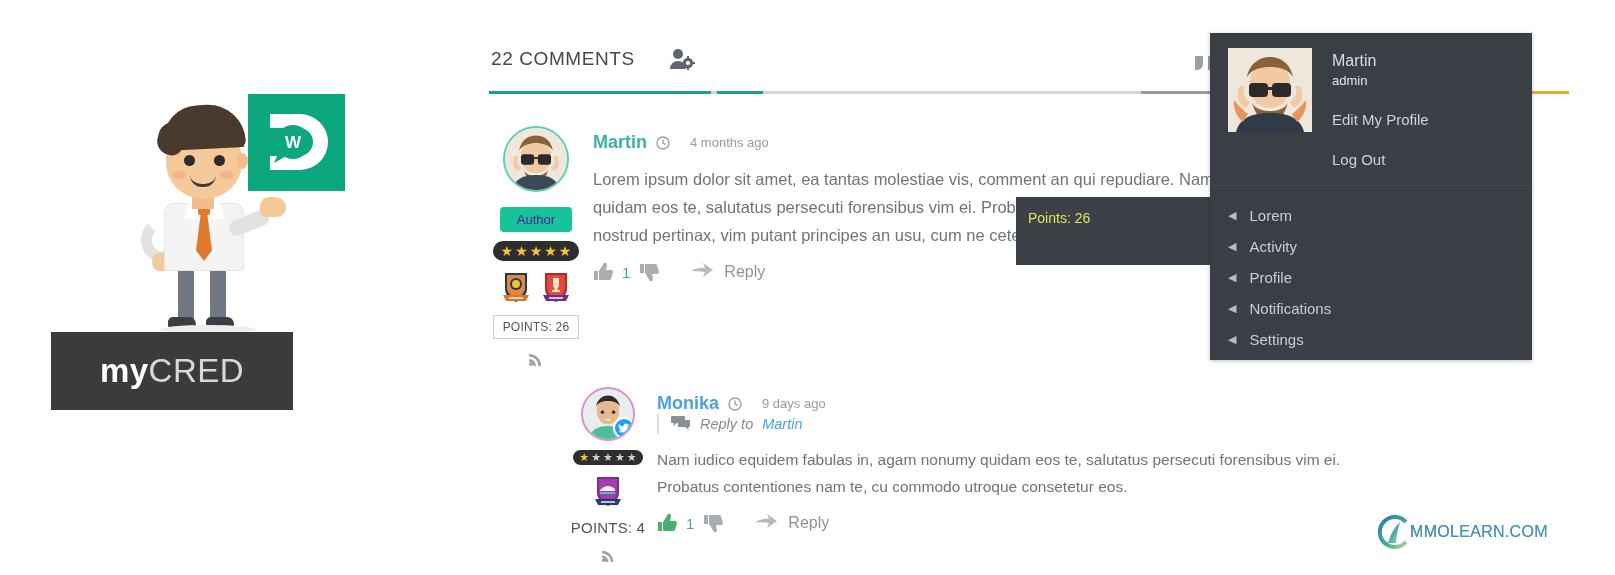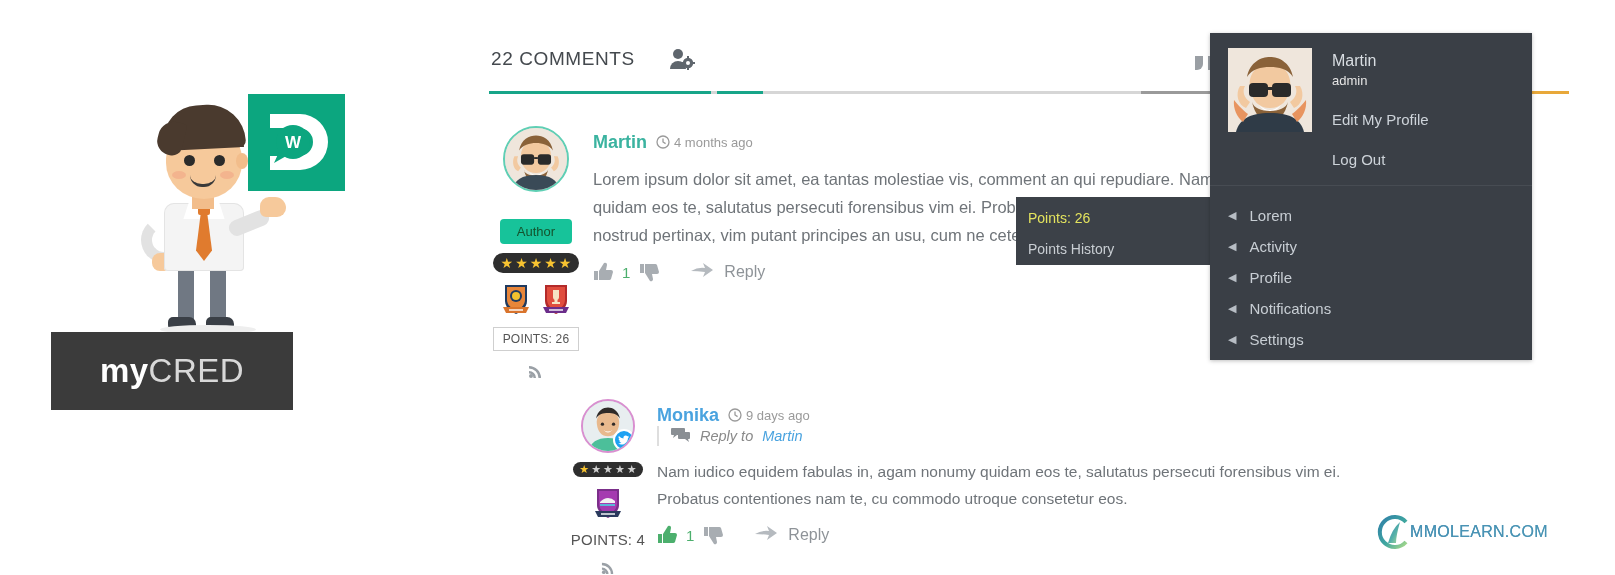--- a/index.html
+++ b/index.html
@@ -93,21 +93,21 @@
             border: 2px solid #5fcfb4; overflow: hidden; background: #cfd8dc; }
   .avatar.pink { border-color: #d98fd0; }
   .avatar.small { width: 54px; height: 54px; }
   .avatar svg { display: block; width: 100%; height: 100%; }
 
   .badge-social { position: absolute; right: -2px; bottom: 0px; width: 22px; height: 22px;
                   border-radius: 50%; background: #1da1f2; border: 2px solid #fff;
                   display: flex; align-items: center; justify-content: center; }
   .badge-social svg { width: 12px; height: 12px; }
 
-  .author-pill { margin-top: 27px; background: #17c39a; color: #14532d; font-size: 13px;
+  .author-pill { margin-top: 15px; background: #17c39a; color: #4c1d95; font-size: 13px;
                  padding: 5px 17px; border-radius: 4px; }
   .stars { margin-top: 9px; background: #2e2e2e; border-radius: 12px; padding: 3px 8px;
            display: flex; gap: 2px; align-items: center; }
   .stars.small { padding: 2px 6px; border-radius: 10px; }
   .star { font-size: 14px; color: #f7c331; line-height: 1; }
   .star.off { color: #cfcfcf; }
   .star.sm { font-size: 11px; }
 
   .rank-row { margin-top: 10px; display: flex; gap: 10px; }
   .shield { width: 30px; height: 34px; position: relative; }
@@ -117,21 +117,21 @@
                 padding: 4px 9px; letter-spacing: .2px; }
   .points-plain { margin-top: 10px; font-size: 15px; color: #555; letter-spacing: .2px; }
 
   .rss { margin-top: 12px; color: #9aa0a6; }
   .rss svg { display: block; }
 
   .c-body { flex: 1; padding-left: 10px; padding-top: 6px; }
   .c-head { display: flex; align-items: center; gap: 9px; }
   .c-author { font-size: 18px; color: #3bb3a0; font-weight: bold; }
   .c-author.blue { color: #4aa3df; }
-  .c-meta { display: flex; gap: 4px; color: #9a9a9a; font-size: 13px; }
+  .c-meta { display: flex; align-items: center; gap: 20px; color: #9a9a9a; font-size: 13px; }
   .clock svg { display: block; }
 
   .reply-to { display: flex; align-items: center; gap: 9px;
               border-left: 2px solid #dedede; padding-left: 12px; height: 20px; }
   .reply-to .rt-txt { font-size: 14.5px; color: #8a8a8a; font-style: italic; }
   .reply-to .rt-name { font-size: 14.5px; color: #4aa3df; font-style: italic; }
 
   .c-text { margin-top: 12px; font-size: 16.5px; line-height: 28px; color: #6f7479;
             max-width: 1010px; }
   .c-text.reply-text { font-size: 15.5px; line-height: 27px; max-width: 740px; }
@@ -457,21 +457,20 @@
             </span>
             <span>Reply</span>
           </span>
         </div>
       </div>
     </div>
   </div>
 
   <div class="points-menu">
     <div class="pm-item gold">Points: 26</div>
-    <div class="pm-item gray">Points History</div>
   </div>
 
   <div class="user-menu">
     <div class="um-top">
       <div class="um-avatar">
         <svg viewBox="0 0 84 84">
           <rect width="84" height="84" fill="#efe6dc"></rect>
           <path d="M42 16 c15 0 22 12 20 24 c-2 13 -9 20 -20 20 c-11 0 -18 -7 -20 -20 c-2 -12 5 -24 20 -24 Z" fill="#f2c9a0"></path>
           <path d="M19 29 c3 -15 14 -20 23 -20 c9 0 20 5 23 20 c-5 -8 -14 -10 -23 -10 c-9 0 -18 2 -23 10 Z" fill="#8a6239"></path>
           <rect x="21" y="35" width="19" height="14" rx="4" fill="#2a2a2a"></rect>

